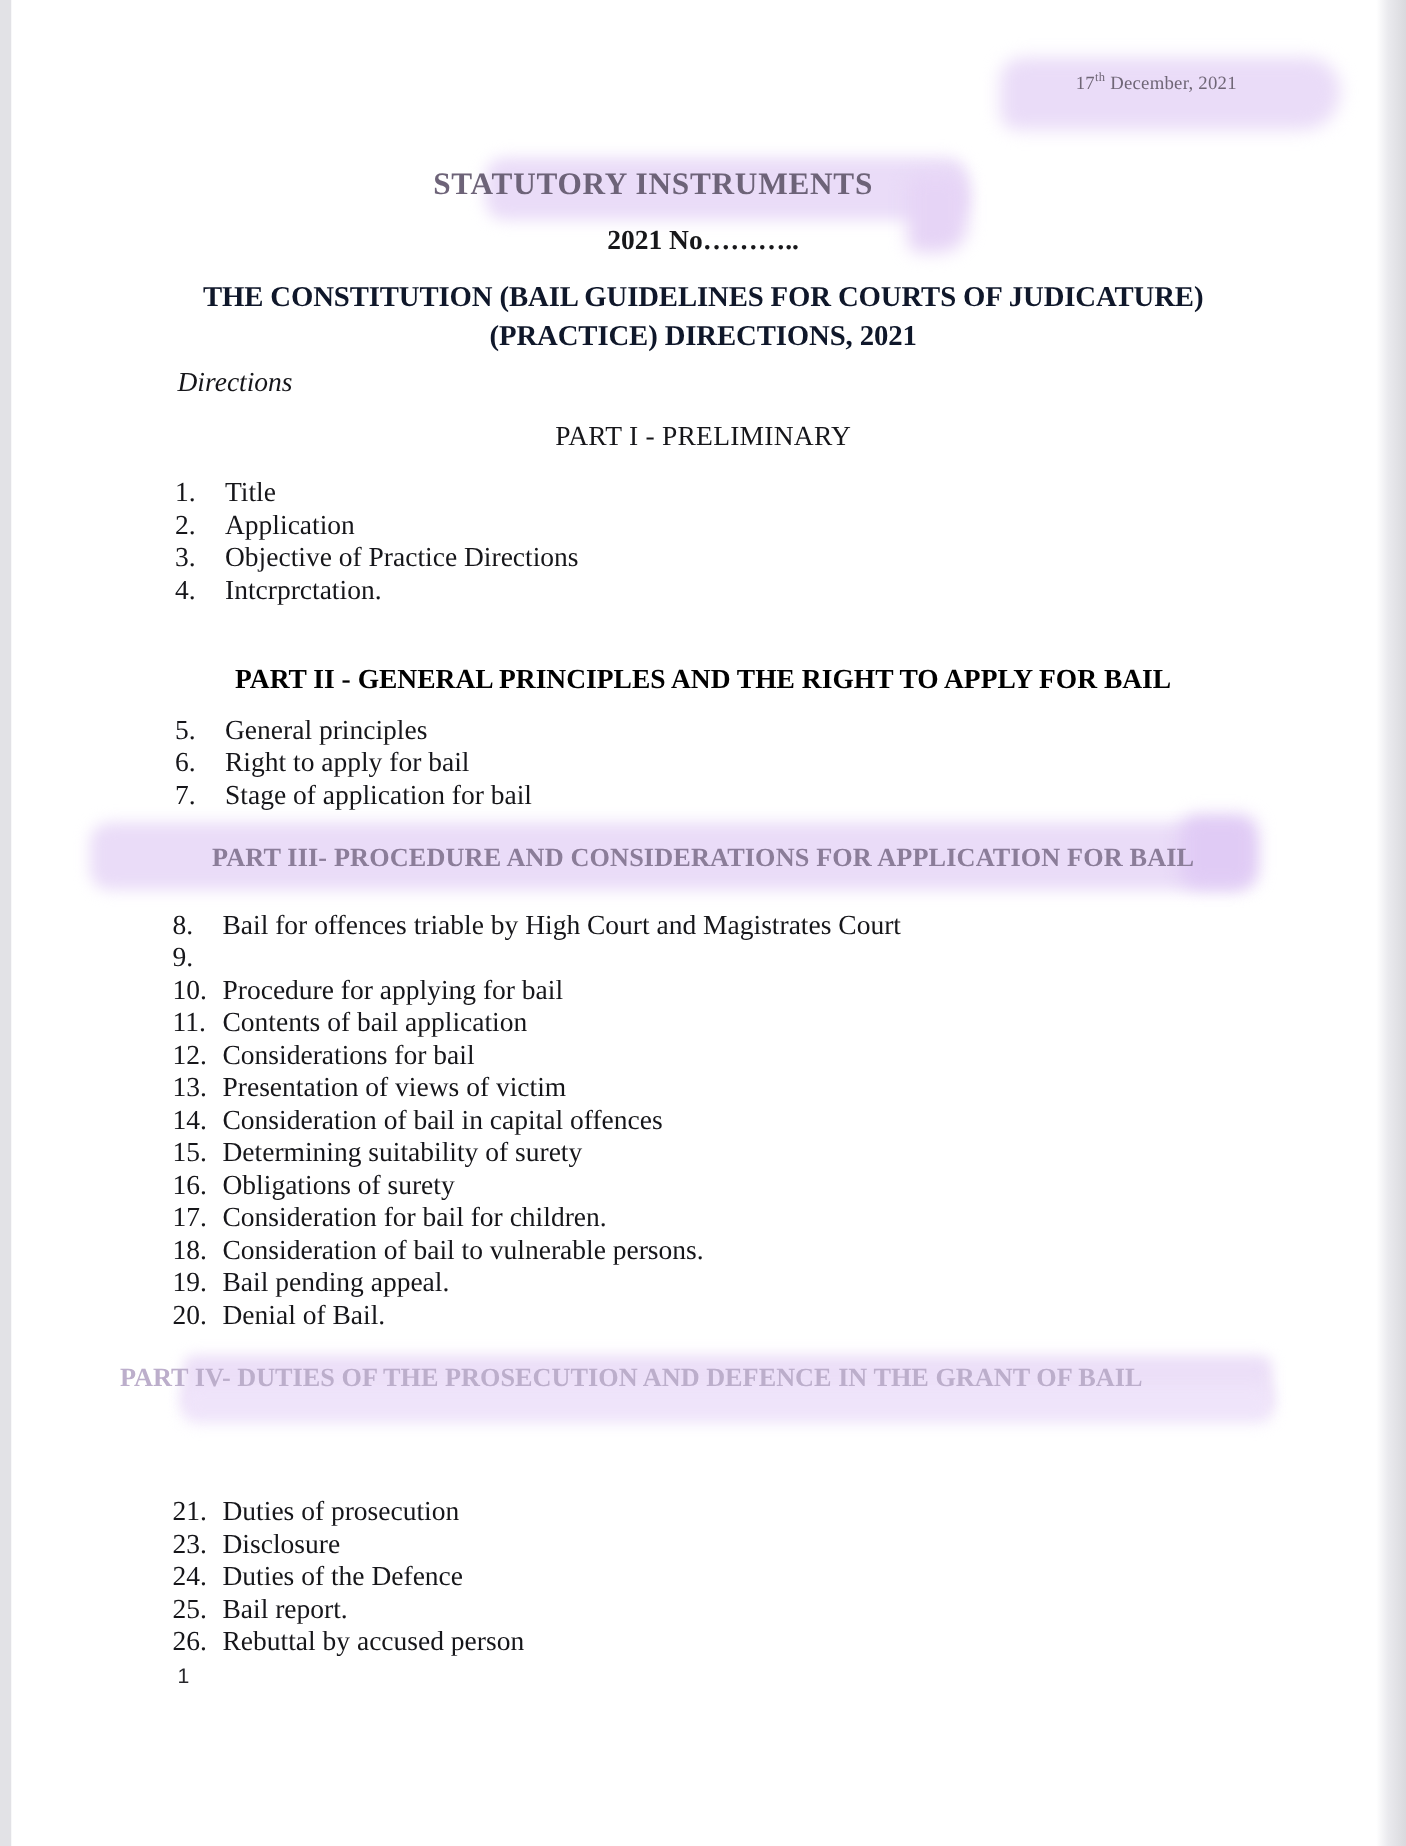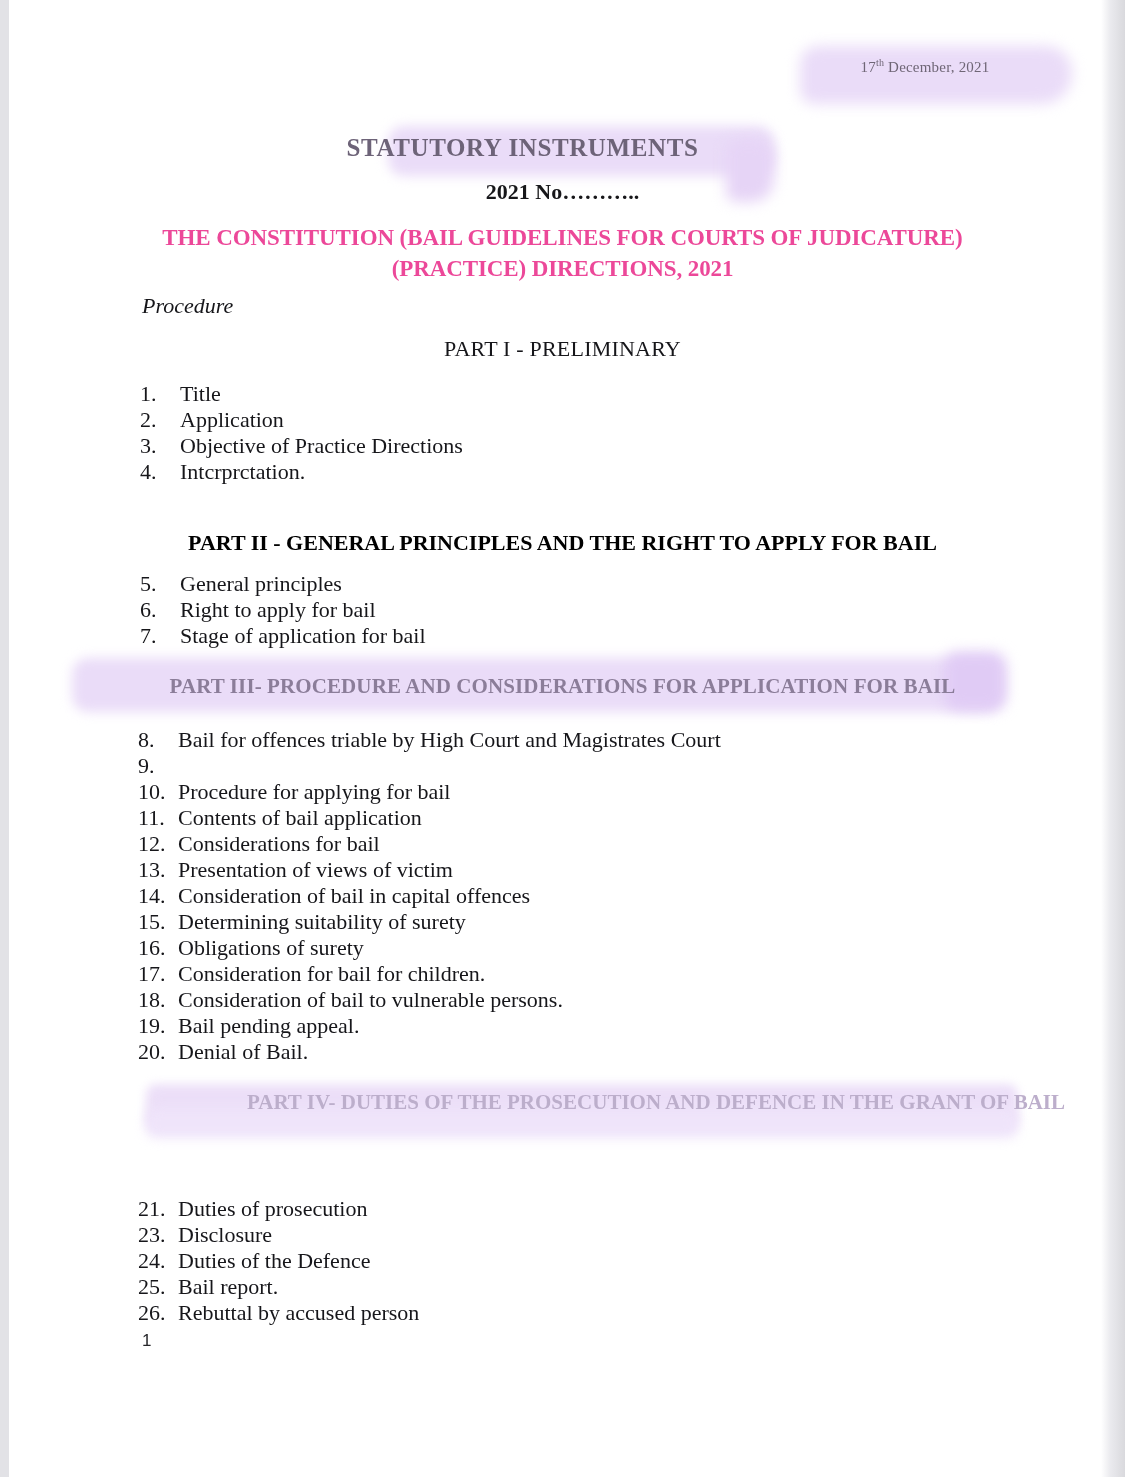--- a/index.html
+++ b/index.html
@@ -131,21 +131,21 @@
     font-size: 22px;
     font-weight: bold;
     color: #17171a;
   }
   .maintitle {
     left: 0; top: 222px;
     width: 1125px;
     text-align: center;
     font-size: 23px;
     font-weight: bold;
-    color: #ec4899;
+    color: #0f172a;
     line-height: 31px;
     letter-spacing: -.1px;
     white-space: normal;
     padding: 0 140px;
     box-sizing: border-box;
   }
   .paragraph-label {
     left: 142px; top: 293px;
     font-size: 22px;
     font-style: italic;
@@ -172,27 +172,27 @@
     width: 1125px;
     text-align: center;
     font-size: 21px;
     font-weight: bold;
     color: #8b7d99;
     letter-spacing: .1px;
   }
   .part4 {
     left: 0; top: 1087px;
     width: 1125px;
-    text-align: right;
+    text-align: left;
     font-size: 21px;
     font-weight: bold;
     color: #bcaecb;
     line-height: 31px;
     white-space: normal;
-    padding: 0 60px;
+    padding: 0 96px;
     box-sizing: border-box;
   }
 
   
   .nlist {
     position: absolute;
     font-size: 22px;
     color: #16161a;
     line-height: 26px;
   }
@@ -238,21 +238,21 @@
   <div class="content">
 
     <div class="line date"><span>17</span><sup>th</sup><span> December, 2021</span></div>
 
     <div class="line statutory">STATUTORY INSTRUMENTS</div>
 
     <div class="line sino">2021 No………..</div>
 
     <div class="line maintitle">THE CONSTITUTION (BAIL GUIDELINES FOR COURTS OF JUDICATURE) (PRACTICE) DIRECTIONS, 2021</div>
 
-    <div class="line paragraph-label">Procedure</div>
+    <div class="line paragraph-label">Directions</div>
 
     <div class="line part1">PART I - PRELIMINARY</div>
 
     <div class="nlist list-1">
         <div class="nrow">
           <span class="nnum">1.</span>
           <span class="ntext">Title</span>
         </div>
         <div class="nrow">
           <span class="nnum">2.</span>

